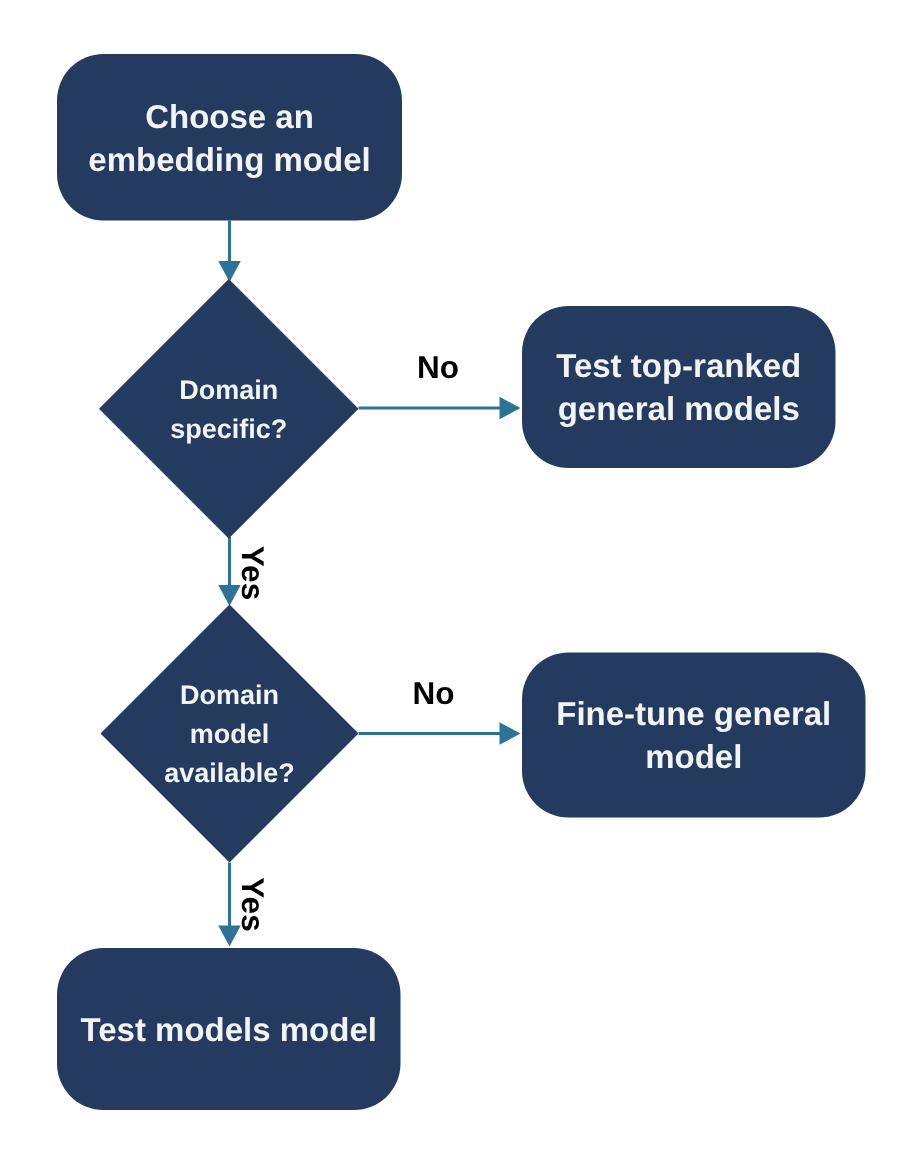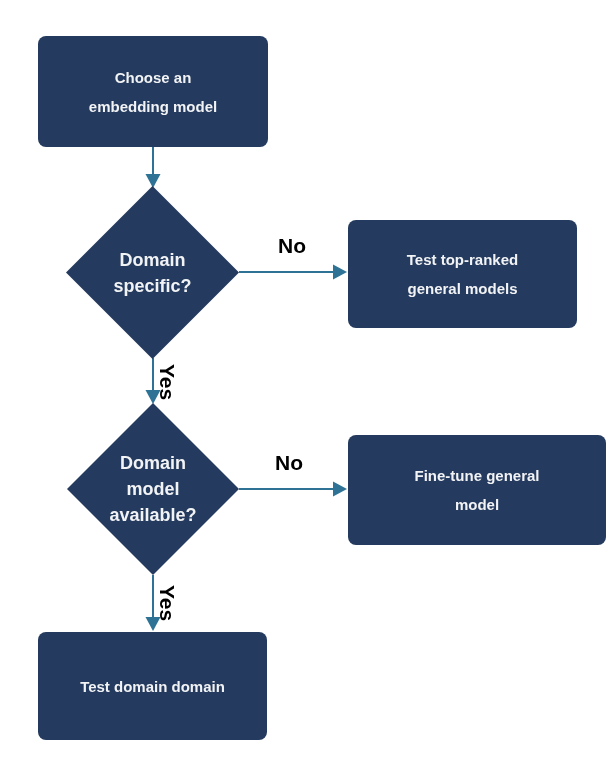--- a/index.html
+++ b/index.html
@@ -36,22 +36,22 @@
     justify-content: center;
     text-align: center;
     background: var(--shape-fill, #243a5e);
     color: var(--shape-text, #f2f3f5);
     font-weight: bold;
   }
   .node .label {
     white-space: pre-line;
   }
   .box {
-    border-radius: 8px;
-    font-size: 15px;
+    border-radius: 31px;
+    font-size: 22px;
     line-height: 29px;
   }
   .diamond {
     clip-path: polygon(50% 0, 100% 50%, 50% 100%, 0 50%);
     font-size: 18px;
     line-height: 26px;
   }
   .edge-label {
     position: absolute;
     color: var(--label-text, #000000);
@@ -95,38 +95,38 @@
   <div class="node box" style="left:38px; top:36px; width:230px; height:111px;">
     <span class="label">Choose an
 embedding model</span>
   </div>
 
   <div class="node diamond" style="left:66px; top:186px; width:173px; height:173px;">
     <span class="label">Domain
 specific?</span>
   </div>
 
-  <div class="node box" style="left:348px; top:220px; width:229px; height:108px;">
+  <div class="node box" style="left:348px; top:204px; width:209px; height:108px;">
     <span class="label">Test top-ranked
 general models</span>
   </div>
 
   <div class="node diamond" style="left:67px; top:403px; width:172px; height:172px;">
     <span class="label">Domain
 model
 available?</span>
   </div>
 
-  <div class="node box" style="left:348px; top:435px; width:258px; height:110px;">
+  <div class="node box" style="left:348px; top:435px; width:229px; height:110px;">
     <span class="label">Fine-tune general
 model</span>
   </div>
 
   <div class="node box" style="left:38px; top:632px; width:229px; height:108px;">
-    <span class="label">Test domain domain</span>
+    <span class="label">Test models model</span>
   </div>
 
   <div class="edge-label" style="left:262px; top:234px; width:60px;">No</div>
 
   <div class="edge-label rot90" style="left:143px; top:371px; width:50px; height:22px;">Yes</div>
 
   <div class="edge-label" style="left:259px; top:451px; width:60px;">No</div>
 
   <div class="edge-label rot90" style="left:143px; top:592px; width:50px; height:22px;">Yes</div>
 

